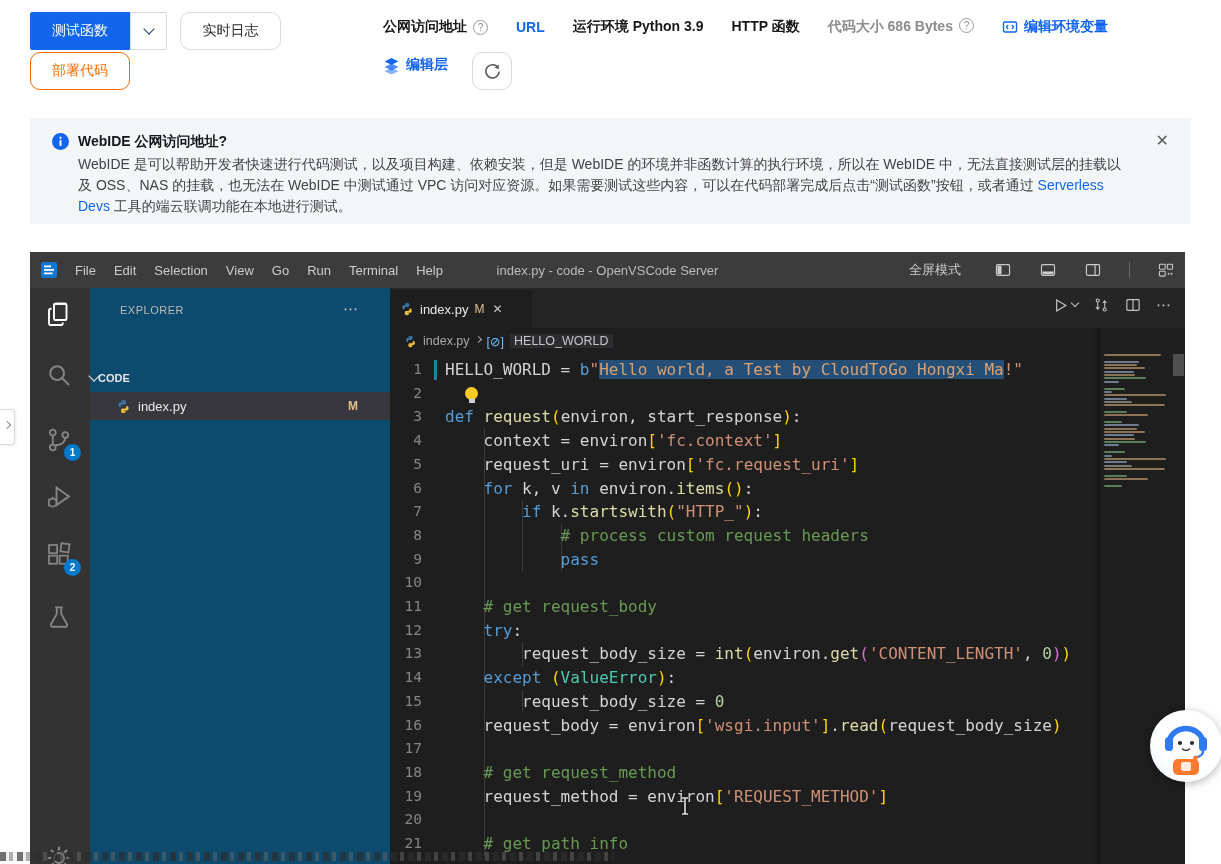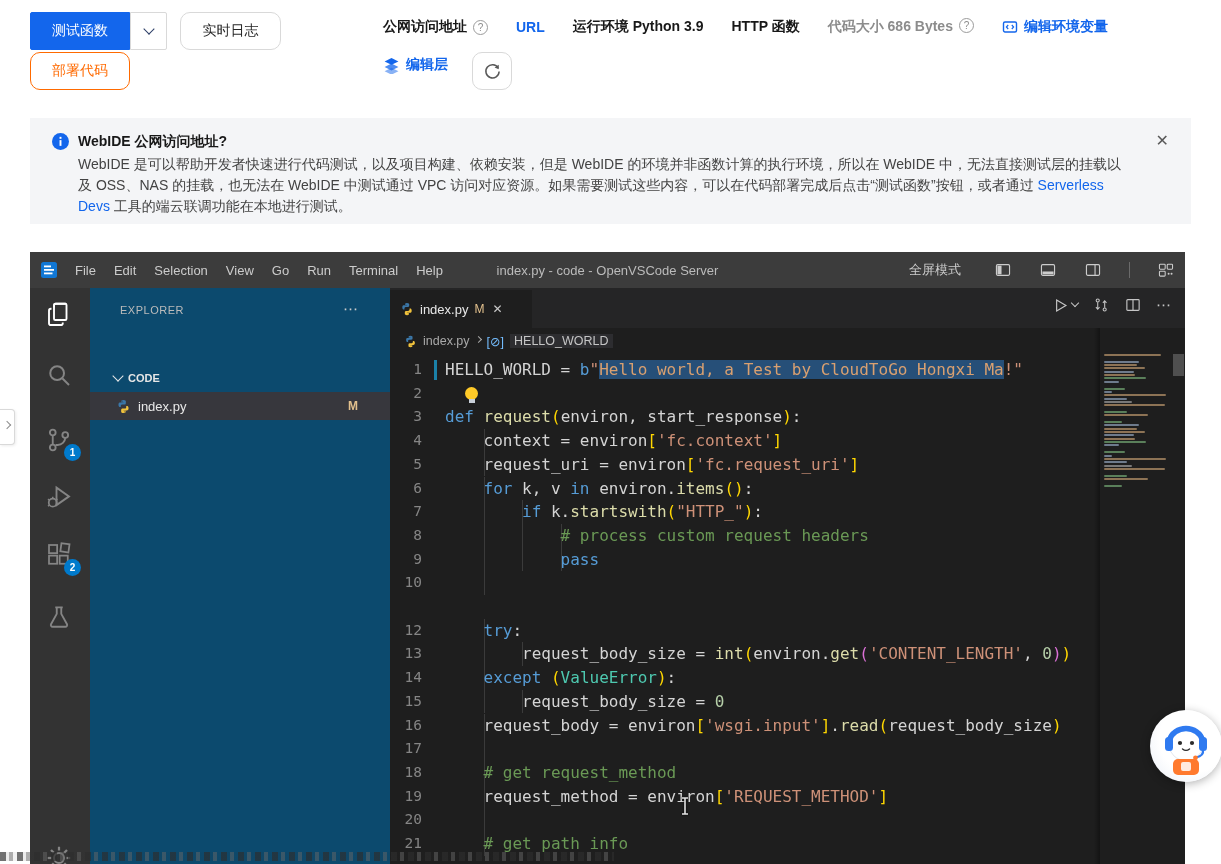--- a/index.html
+++ b/index.html
@@ -42,21 +42,21 @@
   
   .activitybar{position:absolute;left:0;top:0;width:60px;bottom:0;background:#333333}
   .act-icon{position:absolute;left:14px;width:32px;height:32px;cursor:pointer;color:#858585}
   .act-icon.active{color:#ffffff}
   .badge{position:absolute;right:-5px;bottom:-4px;width:17px;height:17px;border-radius:50%;background:#007acc;color:#fff;font-size:10px;display:flex;align-items:center;justify-content:center;font-weight:700}
 
   
   .sidebar{position:absolute;left:60px;top:0;width:300px;bottom:0;background:#0c4a6e;color:#cccccc}
   .sb-head{position:absolute;left:30px;top:16px;font-size:11px;letter-spacing:.5px;color:#bbbbbb}
   .sb-more{position:absolute;right:32px;top:12px;font-size:15px;color:#cccccc;cursor:pointer}
-  .sb-section{position:absolute;left:0;top:78px;right:0;height:24px;display:flex;align-items:center;gap:6px;padding-left:24px;font-size:11px;font-weight:700;color:#e7e7e7;cursor:pointer}
+  .sb-section{position:absolute;left:0;top:78px;right:0;height:24px;display:flex;align-items:center;padding-left:0;font-size:11px;font-weight:700;color:#e7e7e7;cursor:pointer}
   .sb-file{position:absolute;left:0;top:104px;right:0;height:28px;background:#37373d;display:flex;align-items:center;padding-left:26px;gap:7px;font-size:13px;color:#e7e7e7;cursor:pointer}
   .m-badge{position:absolute;right:32px;color:#e2c08d;font-size:12px;font-weight:600}
 
   
   .editor{position:absolute;left:360px;top:0;right:0;bottom:0;background:#1e1e1e}
   .tabbar{position:absolute;left:0;top:0;right:0;height:40px;background:#252526}
   .tab{position:absolute;left:0;top:2px;width:142px;height:38px;background:#1e1e1e;display:flex;align-items:center;gap:6px;padding:0 10px;font-size:13px;color:#e7e7e7;cursor:pointer}
   .tab .mod{color:#e2c08d;font-size:12px}
   .tab .x{color:#cccccc;font-size:12px;margin-left:2px}
   .ed-actions{position:absolute;right:14px;top:8px;display:flex;align-items:center;gap:14px;color:#c5c5c5}
@@ -364,20 +364,25 @@
             <div class="guide" style="left: 93.54px;"></div>
             <div class="guide" style="left: 132.08px;"></div>
             <div class="guide" style="left: 170.62px;"></div>
             <span class="lt"><span class="tk-p">            </span><span class="tk-k">pass</span></span>
           </div>
           <div class="line" style="top: 213.3px;">
             <span class="ln">10</span>
             <div class="guide" style="left: 93.54px;"></div>
             <span class="lt"></span>
           </div>
+          <div class="line" style="top: 237px;">
+            <span class="ln">11</span>
+            <div class="guide" style="left: 93.54px;"></div>
+            <span class="lt"><span class="tk-c">    # get request_body</span></span>
+          </div>
           <div class="line" style="top: 260.7px;">
             <span class="ln">12</span>
             <div class="guide" style="left: 93.54px;"></div>
             <span class="lt"><span class="tk-p">    </span><span class="tk-k">try</span><span class="tk-p">:</span></span>
           </div>
           <div class="line" style="top: 284.4px;">
             <span class="ln">13</span>
             <div class="guide" style="left: 93.54px;"></div>
             <div class="guide" style="left: 132.08px;"></div>
             <span class="lt"><span class="tk-p">        request_body_size = </span><span class="tk-f">int</span><span class="tk-b1">(</span><span class="tk-p">environ.</span><span class="tk-f">get</span><span class="tk-b2">(</span><span class="tk-s">'CONTENT_LENGTH'</span><span class="tk-p">, </span><span class="tk-n">0</span><span class="tk-b2">)</span><span class="tk-b1">)</span></span>

